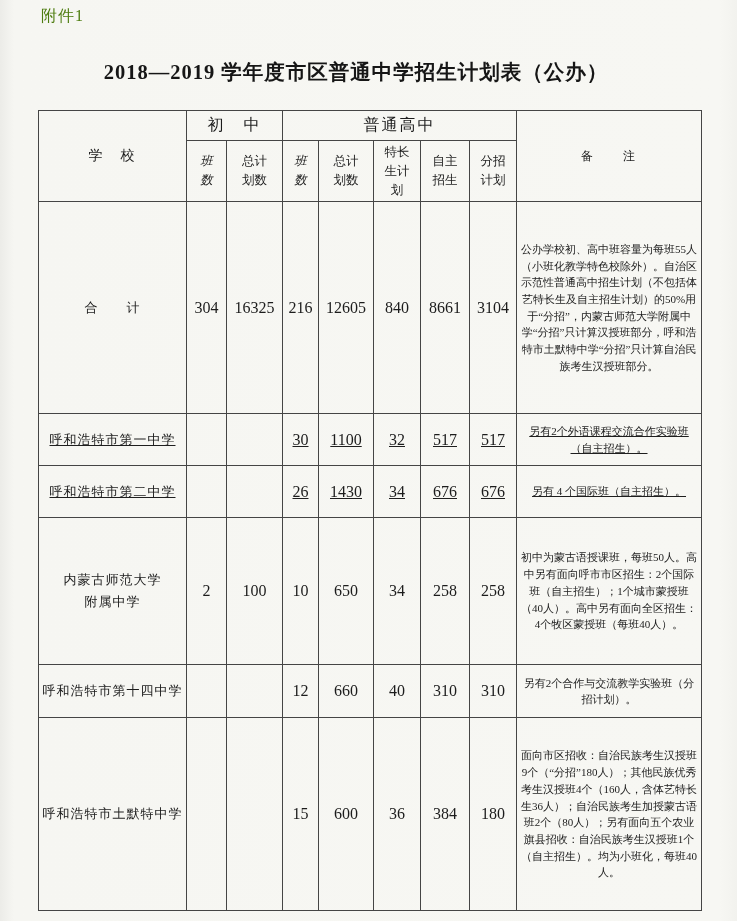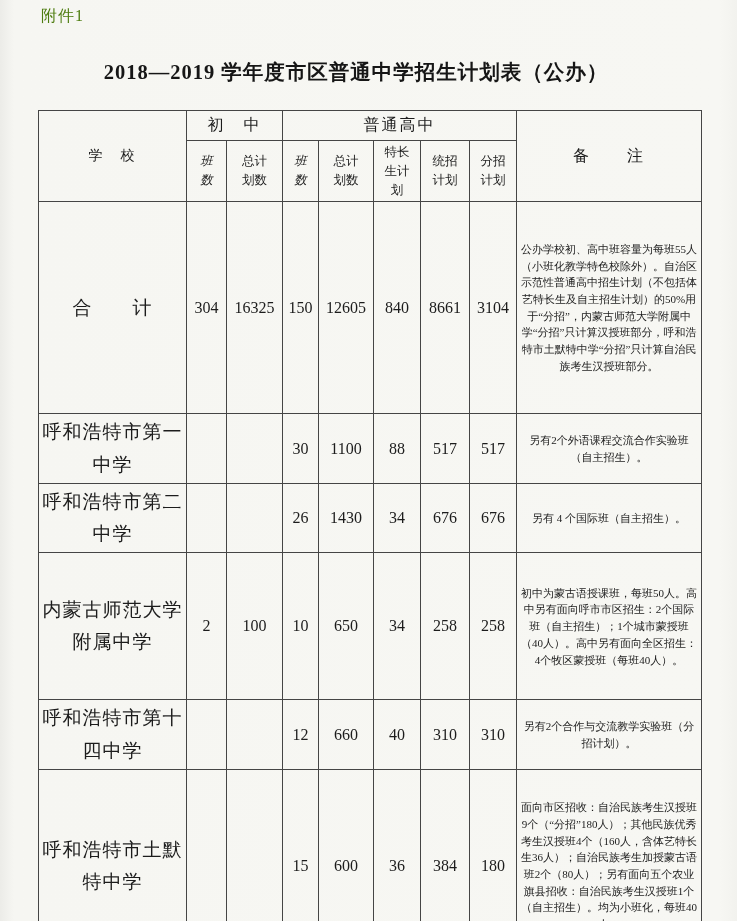--- a/index.html
+++ b/index.html
@@ -50,40 +50,40 @@
     padding: 2px 3px;
     text-align: center;
     vertical-align: middle;
     font-weight: normal;
     color: #1c1c1c;
     overflow: hidden;
   }
   tr.hrow1 { height: 30px; }
   tr.hrow2 { height: 56px; }
   tr.row-total   { height: 212px; }
-  tr.row-s       { height: 52px; }
+  tr.row-s       { height: 52px; text-decoration: underline; }
   tr.row-normal  { height: 147px; }
   tr.row-s2      { height: 53px; }
   tr.row-tumote  { height: 193px; }
 
   th.group-head { font-size: 16px; letter-spacing: 2px; }
   th.school-head { font-size: 14px; letter-spacing: 2px; }
-  th.remark-head { font-size: 16px; letter-spacing: 2px; }
+  th.remark-head { font-size: 12px; letter-spacing: 2px; }
   th.sub-head { font-size: 12.5px; line-height: 1.5; padding: 0; }
 
   .vtext {
     display: inline-block;
     line-height: 1.5;
     word-break: break-all;
   }
   .w1 { width: 1.15em; font-style: italic; }
   .w2 { width: 2.35em; }
 
   td.school-cell {
-    font-size: 19px;
+    font-size: 13px;
     letter-spacing: 1px;
     white-space: pre-line;
     line-height: 1.7;
   }
   td.num-cell {
     font-size: 16px;
   }
   td.remark-cell {
     text-align: left;
     vertical-align: middle;
@@ -119,43 +119,43 @@
       <th class="group-head" colspan="2">初　中</th>
       <th class="group-head" colspan="5">普通高中</th>
       <th class="remark-head" rowspan="2">备　　注</th>
     </tr>
     <tr class="hrow2">
       <th class="sub-head"><span class="vtext w1">班数</span></th>
       <th class="sub-head"><span class="vtext w2">总计划数</span></th>
       <th class="sub-head"><span class="vtext w1">班数</span></th>
       <th class="sub-head"><span class="vtext w2">总计划数</span></th>
       <th class="sub-head"><span class="vtext w2">特长生计划</span></th>
-      <th class="sub-head"><span class="vtext w2">统招计划</span></th>
+      <th class="sub-head"><span class="vtext w2">自主招生</span></th>
       <th class="sub-head"><span class="vtext w2">分招计划</span></th>
     </tr>
   </thead>
   <tbody>
     <tr class="row-total">
       <td class="school-cell">合　　计</td>
       <td class="num-cell">304</td>
       <td class="num-cell">16325</td>
-      <td class="num-cell">150</td>
+      <td class="num-cell">216</td>
       <td class="num-cell">12605</td>
       <td class="num-cell">840</td>
       <td class="num-cell">8661</td>
       <td class="num-cell">3104</td>
       <td class="remark-cell">公办学校初、高中班容量为每班55人（小班化教学特色校除外）。自治区示范性普通高中招生计划（不包括体艺特长生及自主招生计划）的50%用于“分招”，内蒙古师范大学附属中学“分招”只计算汉授班部分，呼和浩特市土默特中学“分招”只计算自治民族考生汉授班部分。</td>
     </tr>
     <tr class="row-s">
       <td class="school-cell">呼和浩特市第一中学</td>
       <td class="num-cell"></td>
       <td class="num-cell"></td>
       <td class="num-cell">30</td>
       <td class="num-cell">1100</td>
-      <td class="num-cell">88</td>
+      <td class="num-cell">32</td>
       <td class="num-cell">517</td>
       <td class="num-cell">517</td>
       <td class="remark-cell">另有2个外语课程交流合作实验班（自主招生）。</td>
     </tr>
     <tr class="row-s">
       <td class="school-cell">呼和浩特市第二中学</td>
       <td class="num-cell"></td>
       <td class="num-cell"></td>
       <td class="num-cell">26</td>
       <td class="num-cell">1430</td>

